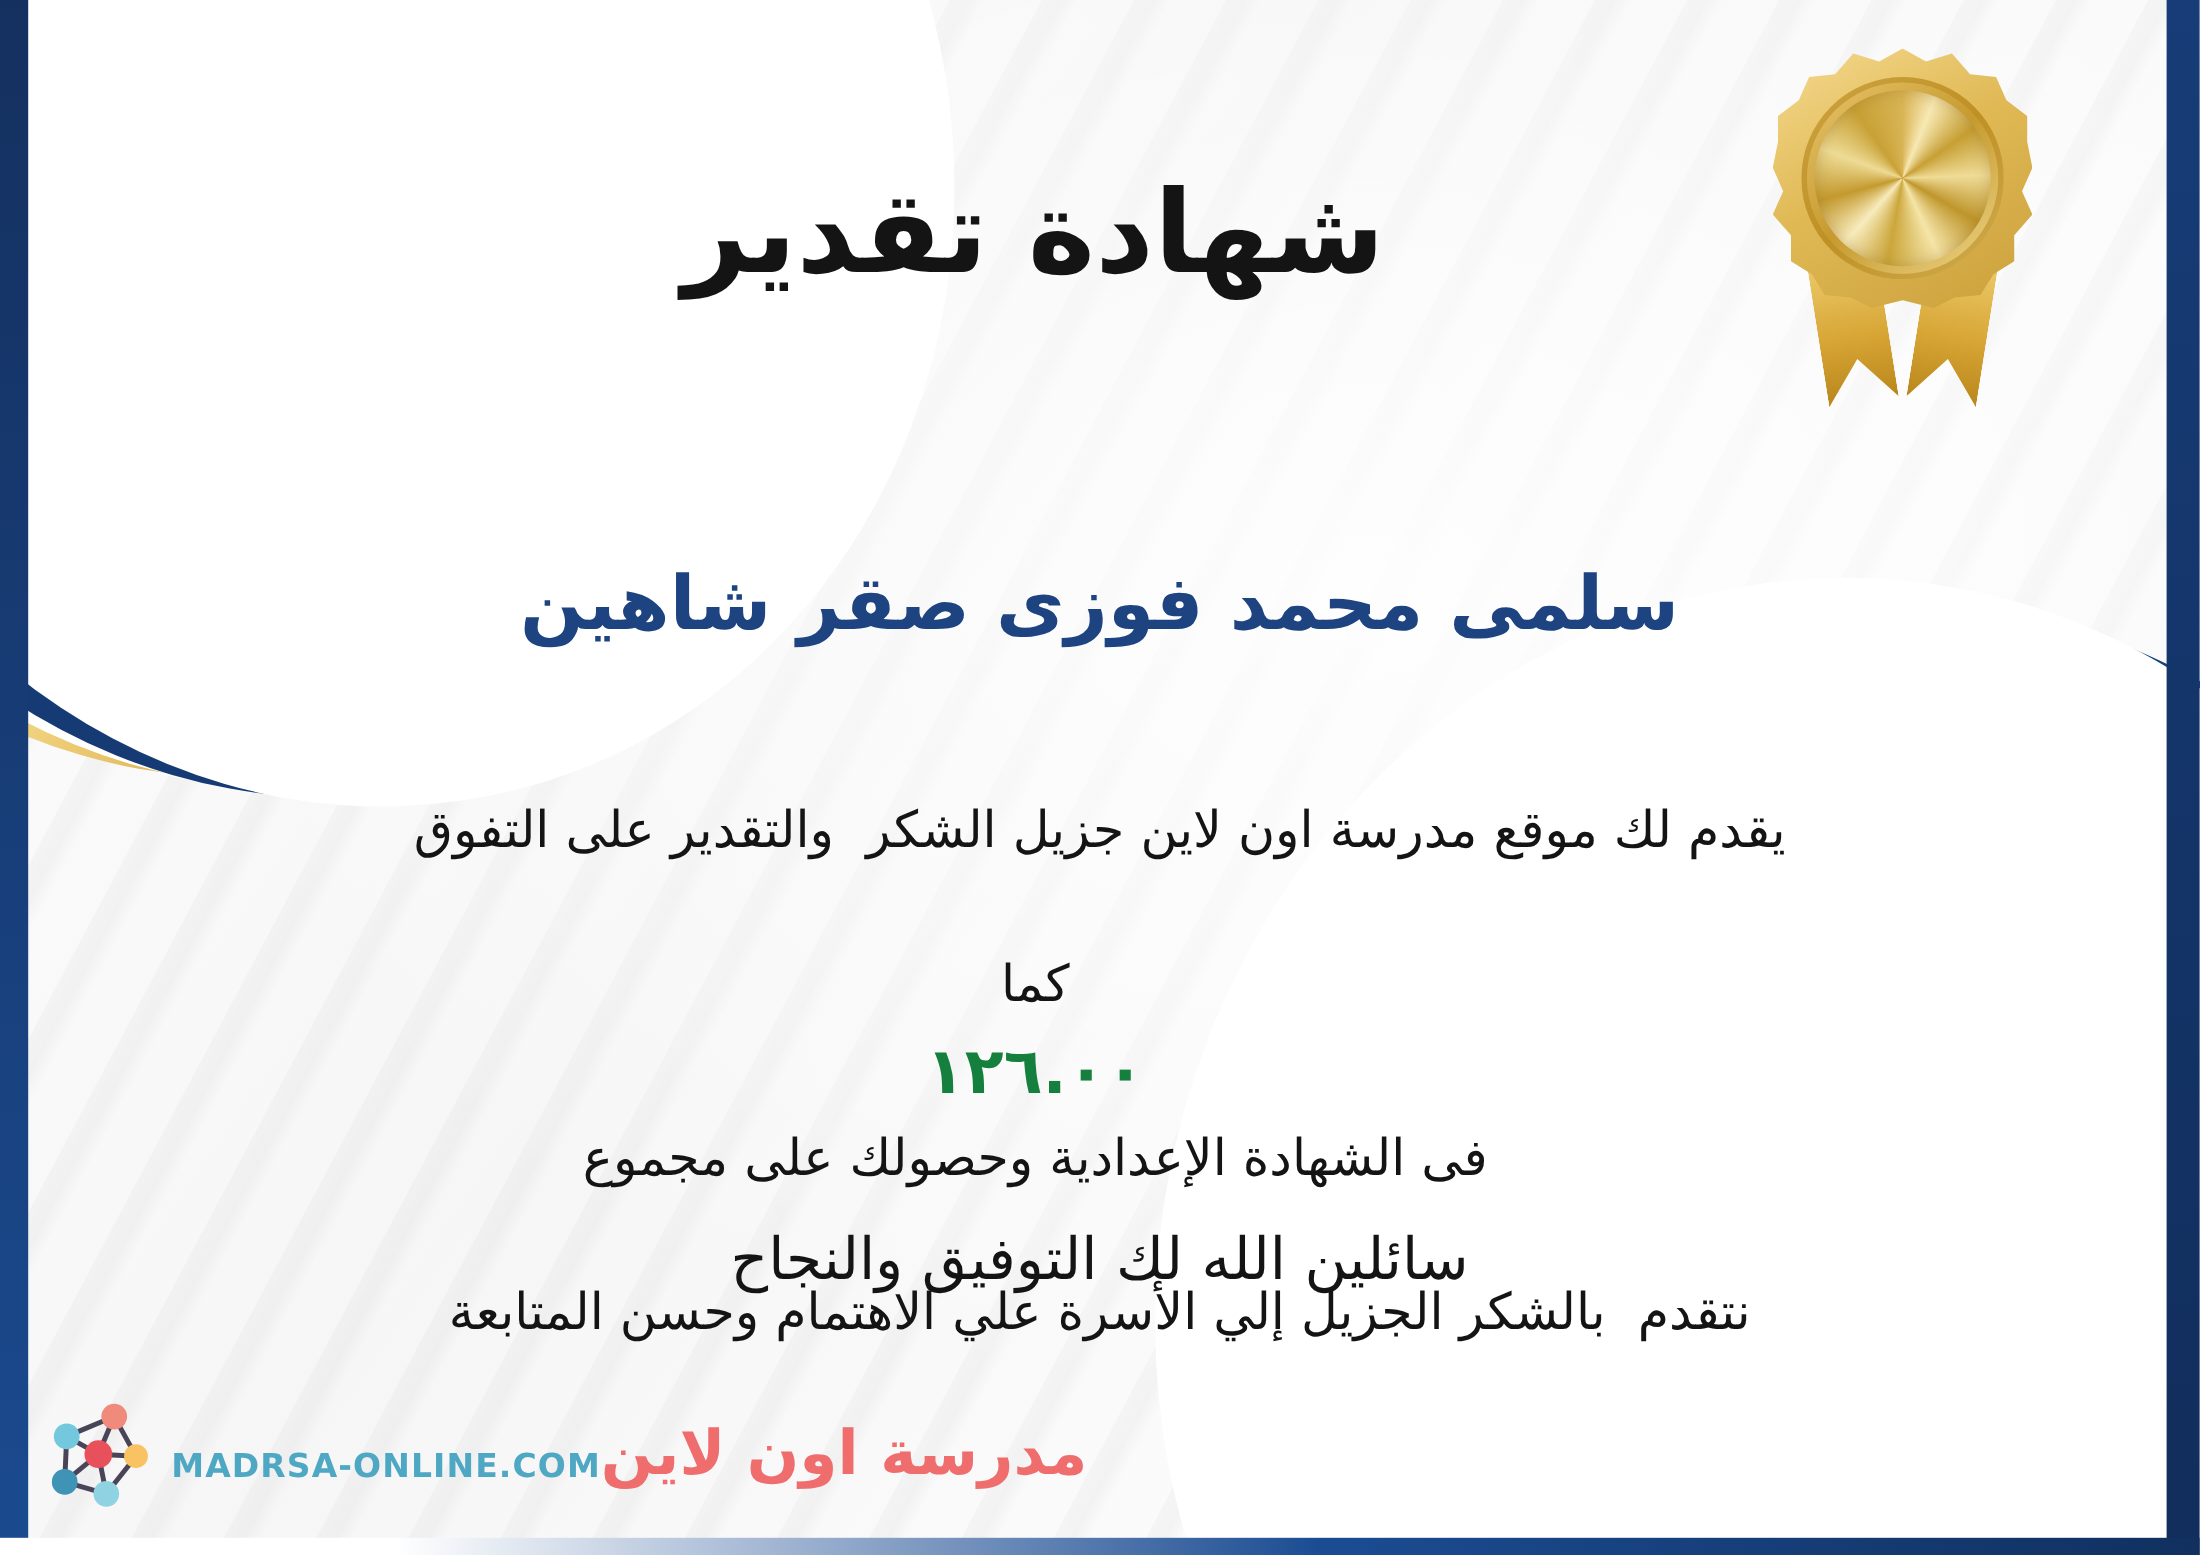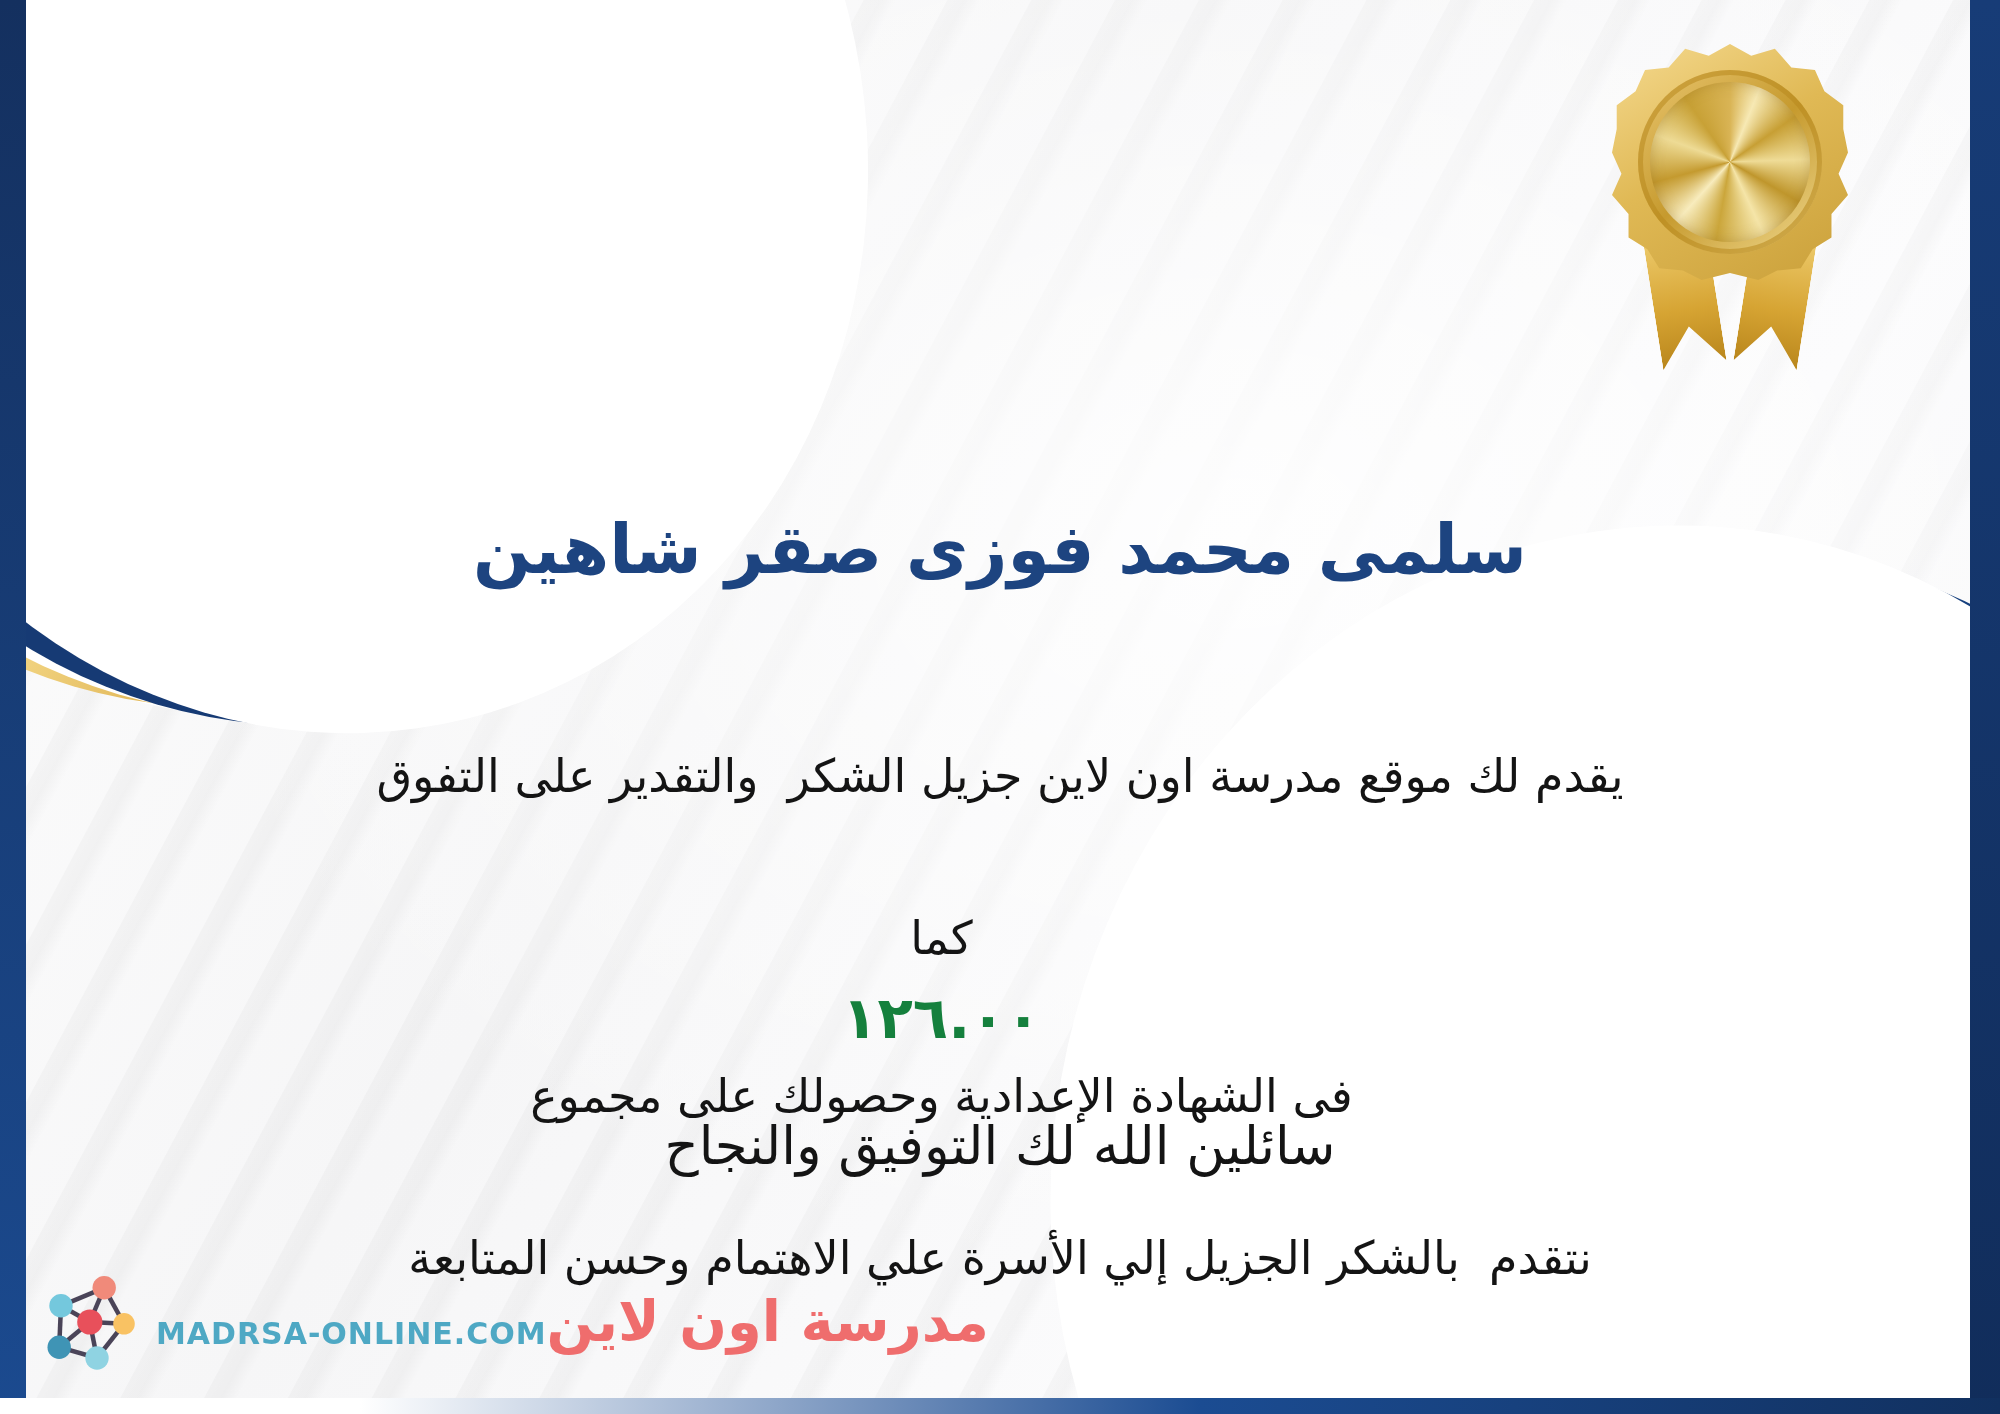--- a/index.html
+++ b/index.html
@@ -224,21 +224,21 @@
   .body-block {
     position: absolute;
     top: 720px;
     left: 60px; right: 60px;
     text-align: center;
     color: #141414;
     font-size: 46px;
     line-height: 1.52;
     font-weight: 400;
   }
-  .body-line { display: block; white-space: pre-wrap; margin-top: 22px; }
+  .body-line { display: block; white-space: pre-wrap; }
   .score {
     color: #15803d;
     font-weight: 700;
     font-size: 58px;
     padding: 0 26px;
   }
   .closing {
     position: absolute;
     top: 1115px; left: 0; right: 0;
     text-align: center;
@@ -302,20 +302,21 @@
   <div class="medal-wrap">
     <div class="ribbon-tail left"></div>
     <div class="ribbon-tail right"></div>
     <div class="medal-star"></div>
     <div class="medal-ring"></div>
     <div class="medal-core"></div>
   </div>
 
   <div class="content">
 
+    <div class="title">شهادة تقدير</div>
 
     <div class="recipient">سلمى محمد فوزى صقر شاهين</div>
 
     <div class="body-block">
       <span class="body-line">يقدم لك موقع مدرسة اون لاين جزيل الشكر  والتقدير على التفوق</span>
       <span class="body-line">
         <span>كما</span>
         <span class="score">١٢٦.٠٠</span>
         <span>فى الشهادة الإعدادية وحصولك على مجموع</span>
       </span>

